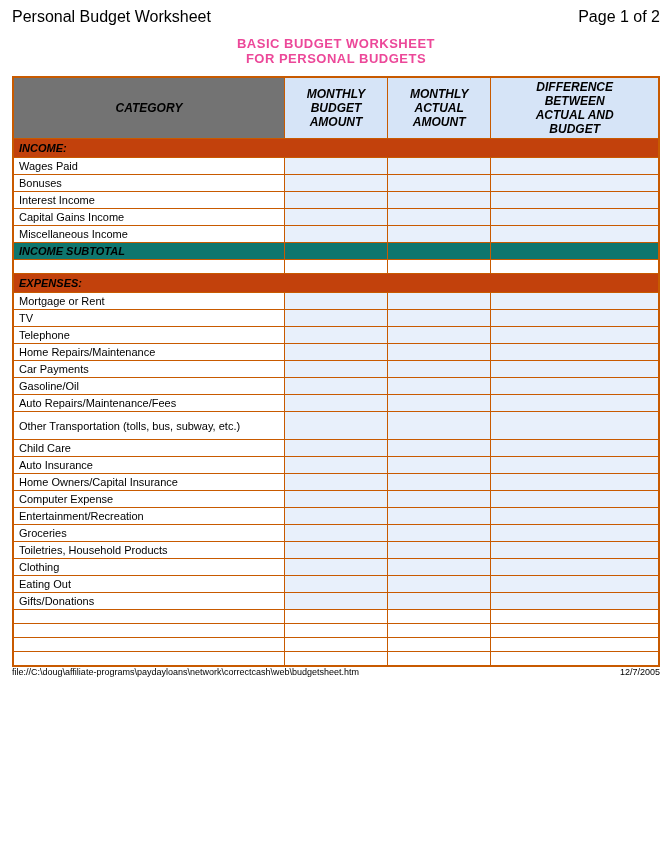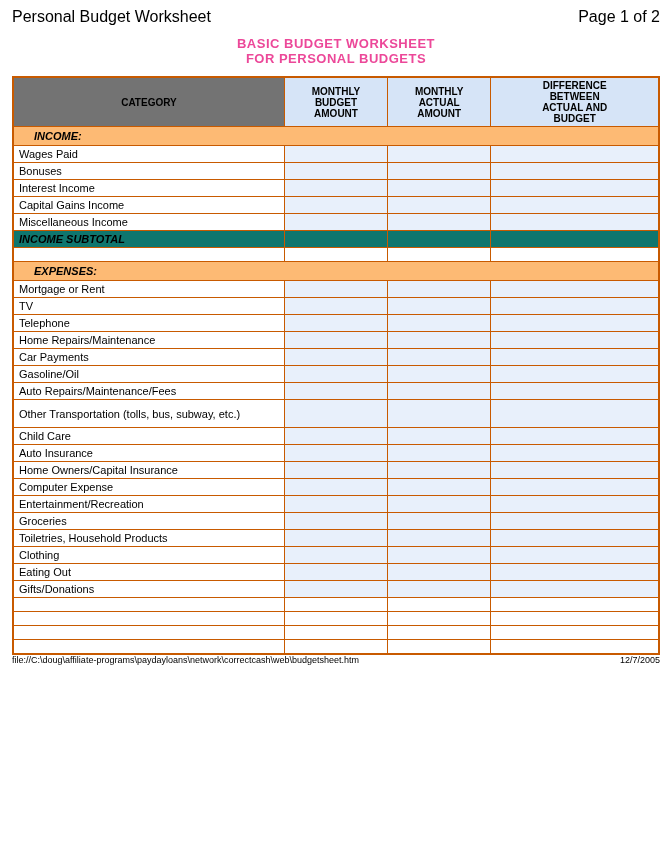--- a/index.html
+++ b/index.html
@@ -45,36 +45,37 @@
     }
     th, td {
       border: 1px solid #c85a00;
       padding: 2px 5px;
       vertical-align: middle;
     }
     thead th {
       background: #d6e4f7;
       text-align: center;
       font-weight: bold;
-      font-size: 10px;
+      font-size: 12px;
       text-transform: uppercase;
+      font-style: italic;
     }
     thead th.cat-header {
       background: #737373;
       vertical-align: middle;
     }
     .col-category { width: 42%; }
     .col-monthly-budget { width: 16%; }
     .col-monthly-actual { width: 16%; }
     .col-difference { width: 26%; }
     .section-header td {
       font-weight: bold;
       font-size: 11px;
-      background: #fdba74;
-      padding: 3px 20px;
+      background: #c2410c;
+      padding: 3px 5px;
     }
     .section-header-bold td {
       font-weight: bold;
       font-style: italic;
     }
     .subtotal-row td {
       font-weight: bold;
       background: #0f766e;
     }
     .data-row td {

